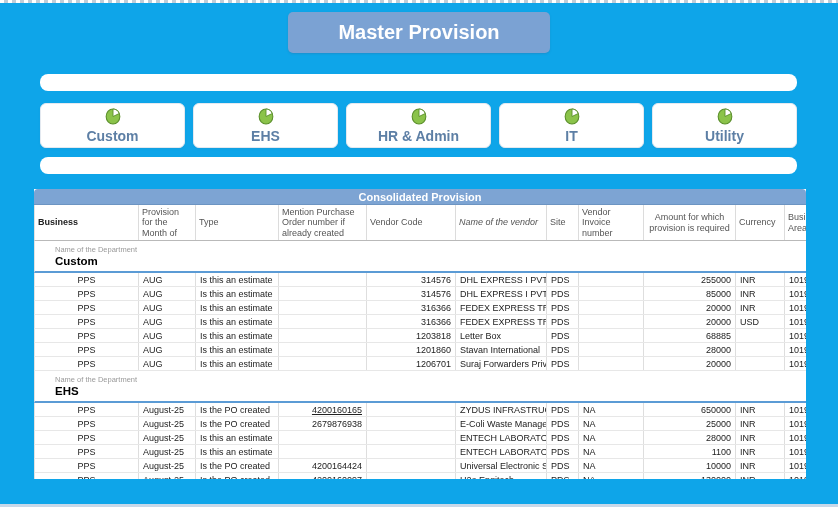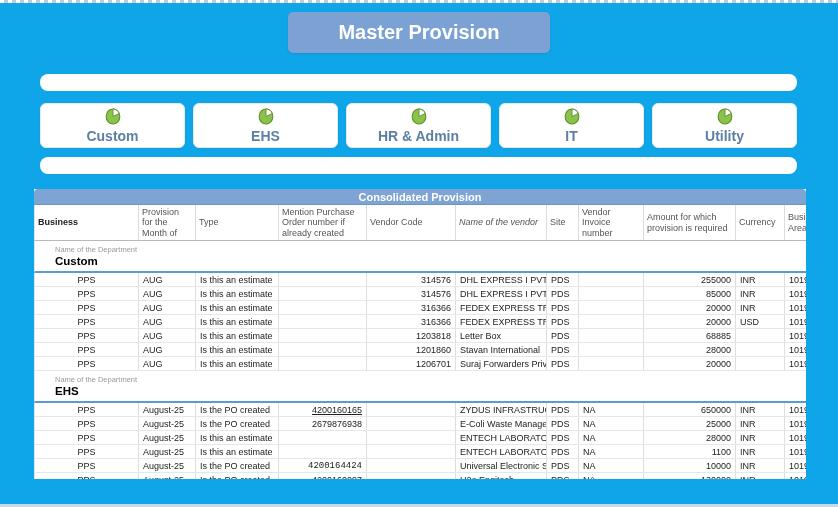--- a/index.html
+++ b/index.html
@@ -148,21 +148,21 @@
     <div class="grid">
       <div class="hrow" id="col-header">
           <div class="hcell first" style="width: 104px; flex: 0 0 104px;">Business</div>
           <div class="hcell" style="width: 57px; flex: 0 0 57px;">Provision for the Month of</div>
           <div class="hcell" style="width: 83px; flex: 0 0 83px;">Type</div>
           <div class="hcell" style="width: 88px; flex: 0 0 88px;">Mention Purchase Order number if already created</div>
           <div class="hcell" style="width: 89px; flex: 0 0 89px;">Vendor Code</div>
           <div class="hcell" style="width: 91px; flex: 0 0 91px; font-style: italic;">Name of the vendor</div>
           <div class="hcell" style="width: 32px; flex: 0 0 32px;">Site</div>
           <div class="hcell" style="width: 65px; flex: 0 0 65px;">Vendor Invoice number</div>
-          <div class="hcell" style="width: 92px; flex: 0 0 92px;">Amount for which provision is required</div>
+          <div class="hcell" style="width: 92px; flex: 0 0 92px; text-align: center;">Amount for which provision is required</div>
           <div class="hcell" style="width: 49px; flex: 0 0 49px;">Currency</div>
           <div class="hcell" style="width: 60px; flex: 0 0 60px;">Business Area</div>
         </div>
       <div id="tbl-body">
           <div class="dept-block">
             <div class="dept-label">Name of the Department</div>
             <div class="dept-name">Custom</div>
           </div>
           <div class="drow">
             <div class="dcell al-c" style="width: 104px; flex: 0 0 104px;">PPS</div>
@@ -308,21 +308,21 @@
             <div class="dcell al-l" style="width: 32px; flex: 0 0 32px;">PDS</div>
             <div class="dcell al-l" style="width: 65px; flex: 0 0 65px;">NA</div>
             <div class="dcell al-r" style="width: 92px; flex: 0 0 92px;">1100</div>
             <div class="dcell al-l" style="width: 49px; flex: 0 0 49px;">INR</div>
             <div class="dcell al-l" style="width: 60px; flex: 0 0 60px;">10195</div>
           </div>
           <div class="drow">
             <div class="dcell al-c" style="width: 104px; flex: 0 0 104px;">PPS</div>
             <div class="dcell al-l" style="width: 57px; flex: 0 0 57px;">August-25</div>
             <div class="dcell al-l" style="width: 83px; flex: 0 0 83px;">Is the PO created</div>
-            <div class="dcell al-r" style="width: 88px; flex: 0 0 88px; font-family: Liberation Mono, monospace;">4200164424</div>
+            <div class="dcell al-r" style="width: 88px; flex: 0 0 88px;">4200164424</div>
             <div class="dcell al-r" style="width: 89px; flex: 0 0 89px;"></div>
             <div class="dcell al-l" style="width: 91px; flex: 0 0 91px;">Universal Electronic Secu</div>
             <div class="dcell al-l" style="width: 32px; flex: 0 0 32px;">PDS</div>
             <div class="dcell al-l" style="width: 65px; flex: 0 0 65px;">NA</div>
             <div class="dcell al-r" style="width: 92px; flex: 0 0 92px;">10000</div>
             <div class="dcell al-l" style="width: 49px; flex: 0 0 49px;">INR</div>
             <div class="dcell al-l" style="width: 60px; flex: 0 0 60px;">10195</div>
           </div>
           <div class="drow">
             <div class="dcell al-c" style="width: 104px; flex: 0 0 104px;">PPS</div>

